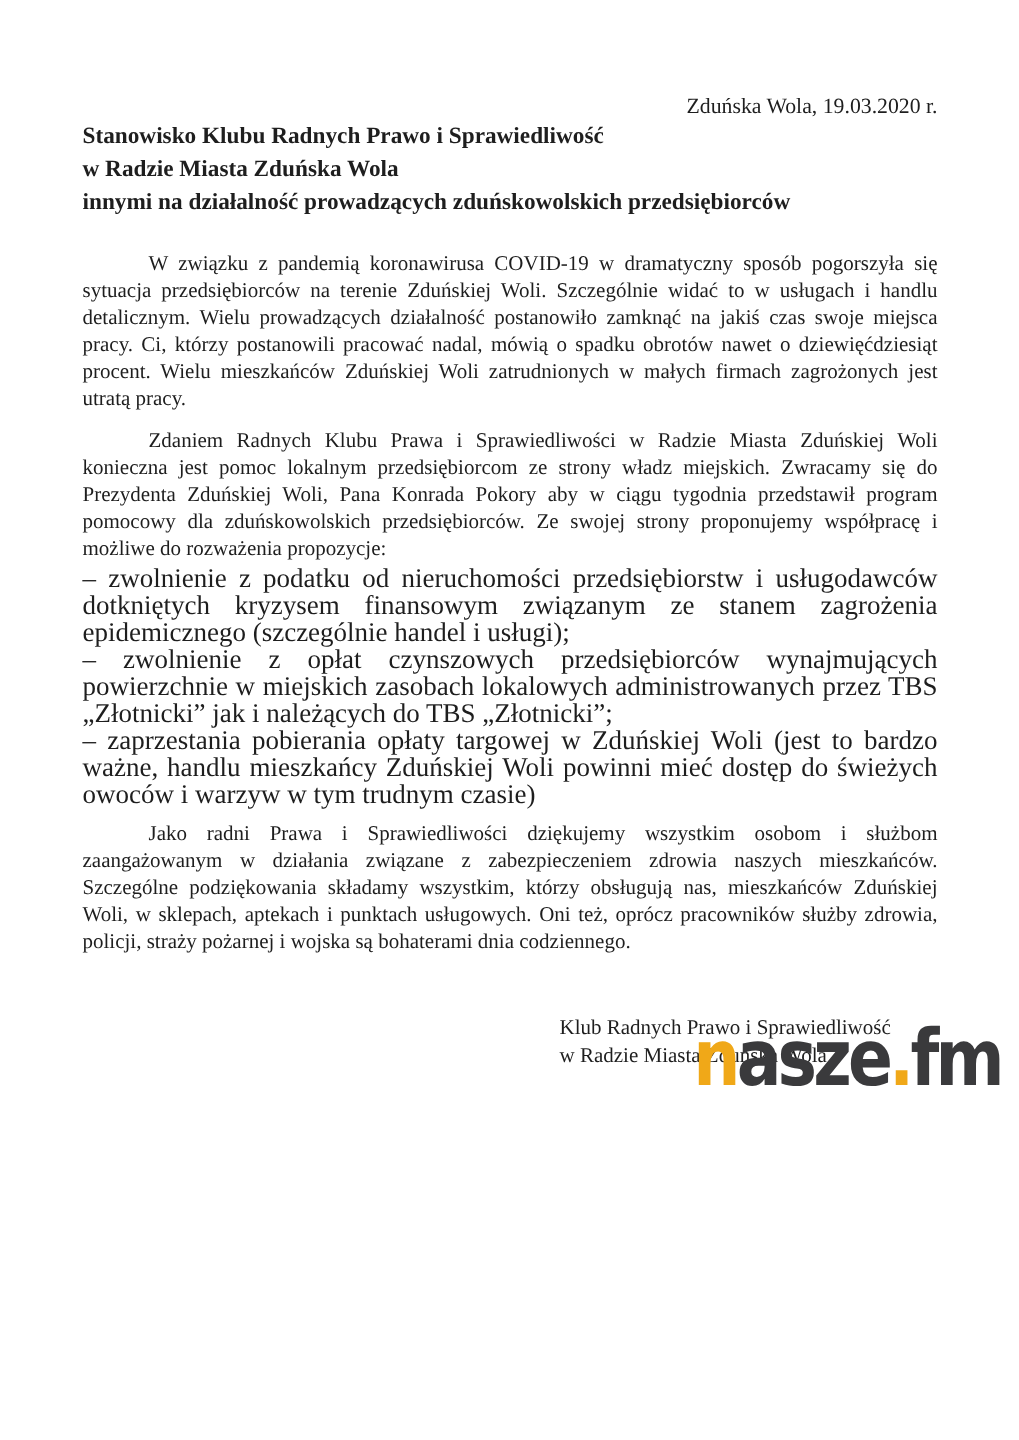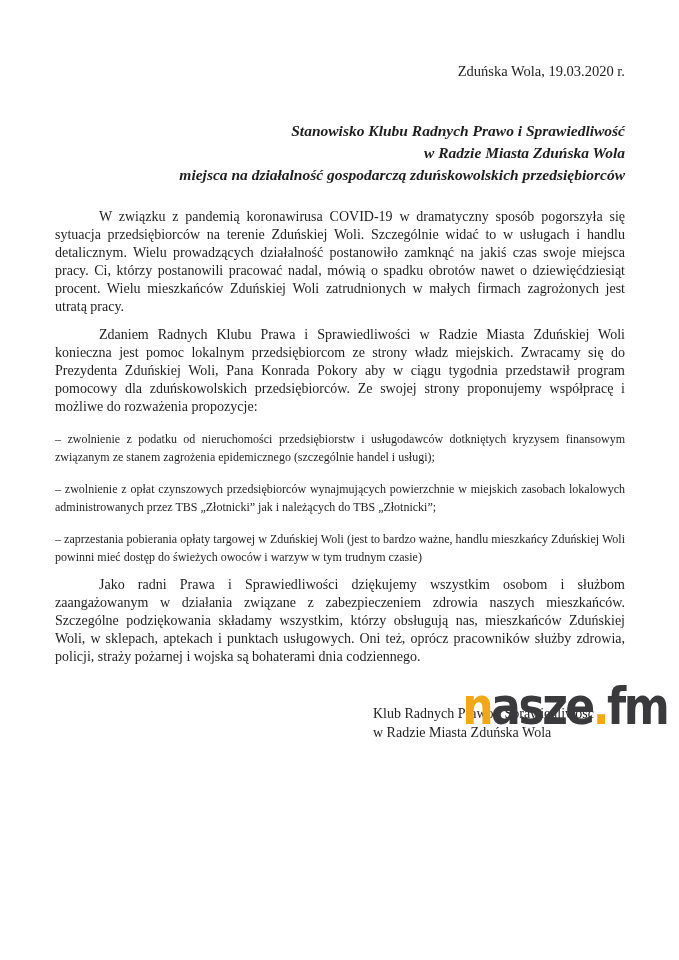--- a/index.html
+++ b/index.html
@@ -23,42 +23,40 @@
     top: 0; left: 0; right: 0; bottom: 0;
     padding: 62px 54px 0 55px;
     filter: blur(0.25px); 
   }
   .date-line {
     text-align: right;
     font-size: 14.5px;
     line-height: 18px;
   }
   .title-block {
-    margin-top: 40px;
-    text-align: right;
+    text-align: left;
     font-weight: bold;
     font-size: 15.5px;
     line-height: 22px;
-    font-style: italic;
   }
   .para {
     margin: 10px 0 0 0;
     text-indent: 44px;
     text-align: justify;
     font-size: 14px;
     line-height: 18px;
   }
   .para.first {
     margin-top: 22px;
   }
   .bullet {
-    margin: 14px 0 0 0;
+    margin: 0 0 0 0;
     text-indent: 0;
     text-align: justify;
-    font-size: 12px;
+    font-size: 18px;
     line-height: 18px;
   }
   .signature-block {
     margin-top: 38px;
     margin-left: 318px;
     font-size: 14px;
     line-height: 19px;
   }
   .logo {
     position: absolute;
@@ -80,21 +78,21 @@
 <body>
 
 <div class="page">
   <div class="content">
 
     <div class="date-line">Zduńska Wola, 19.03.2020 r.</div>
 
     <div class="title-block">
       <div>Stanowisko Klubu Radnych Prawo i Sprawiedliwość</div>
       <div>w Radzie Miasta Zduńska Wola</div>
-      <div>miejsca na działalność gospodarczą zduńskowolskich przedsiębiorców</div>
+      <div>innymi na działalność prowadzących zduńskowolskich przedsiębiorców</div>
     </div>
 
     <p class="para first">W związku z pandemią koronawirusa COVID-19 w dramatyczny sposób pogorszyła się sytuacja przedsiębiorców na terenie Zduńskiej Woli. Szczególnie widać to w usługach i handlu detalicznym. Wielu prowadzących działalność postanowiło zamknąć na jakiś czas swoje miejsca pracy. Ci, którzy postanowili pracować nadal, mówią o spadku obrotów nawet o dziewięćdziesiąt procent. Wielu mieszkańców Zduńskiej Woli zatrudnionych w małych firmach zagrożonych jest utratą pracy.</p>
 
     <p class="para">Zdaniem Radnych Klubu Prawa i Sprawiedliwości w Radzie Miasta Zduńskiej Woli konieczna jest pomoc lokalnym przedsiębiorcom ze strony władz miejskich. Zwracamy się do Prezydenta Zduńskiej Woli, Pana Konrada Pokory aby w ciągu tygodnia przedstawił program pomocowy dla zduńskowolskich przedsiębiorców. Ze swojej strony proponujemy współpracę i możliwe do rozważenia propozycje:</p>
 
     <p class="bullet">– zwolnienie z podatku od nieruchomości przedsiębiorstw i usługodawców dotkniętych kryzysem finansowym związanym ze stanem zagrożenia epidemicznego (szczególnie handel i usługi);</p>
 
     <p class="bullet">– zwolnienie z opłat czynszowych przedsiębiorców wynajmujących powierzchnie w miejskich zasobach lokalowych administrowanych przez TBS „Złotnicki” jak i należących do TBS „Złotnicki”;</p>
 

